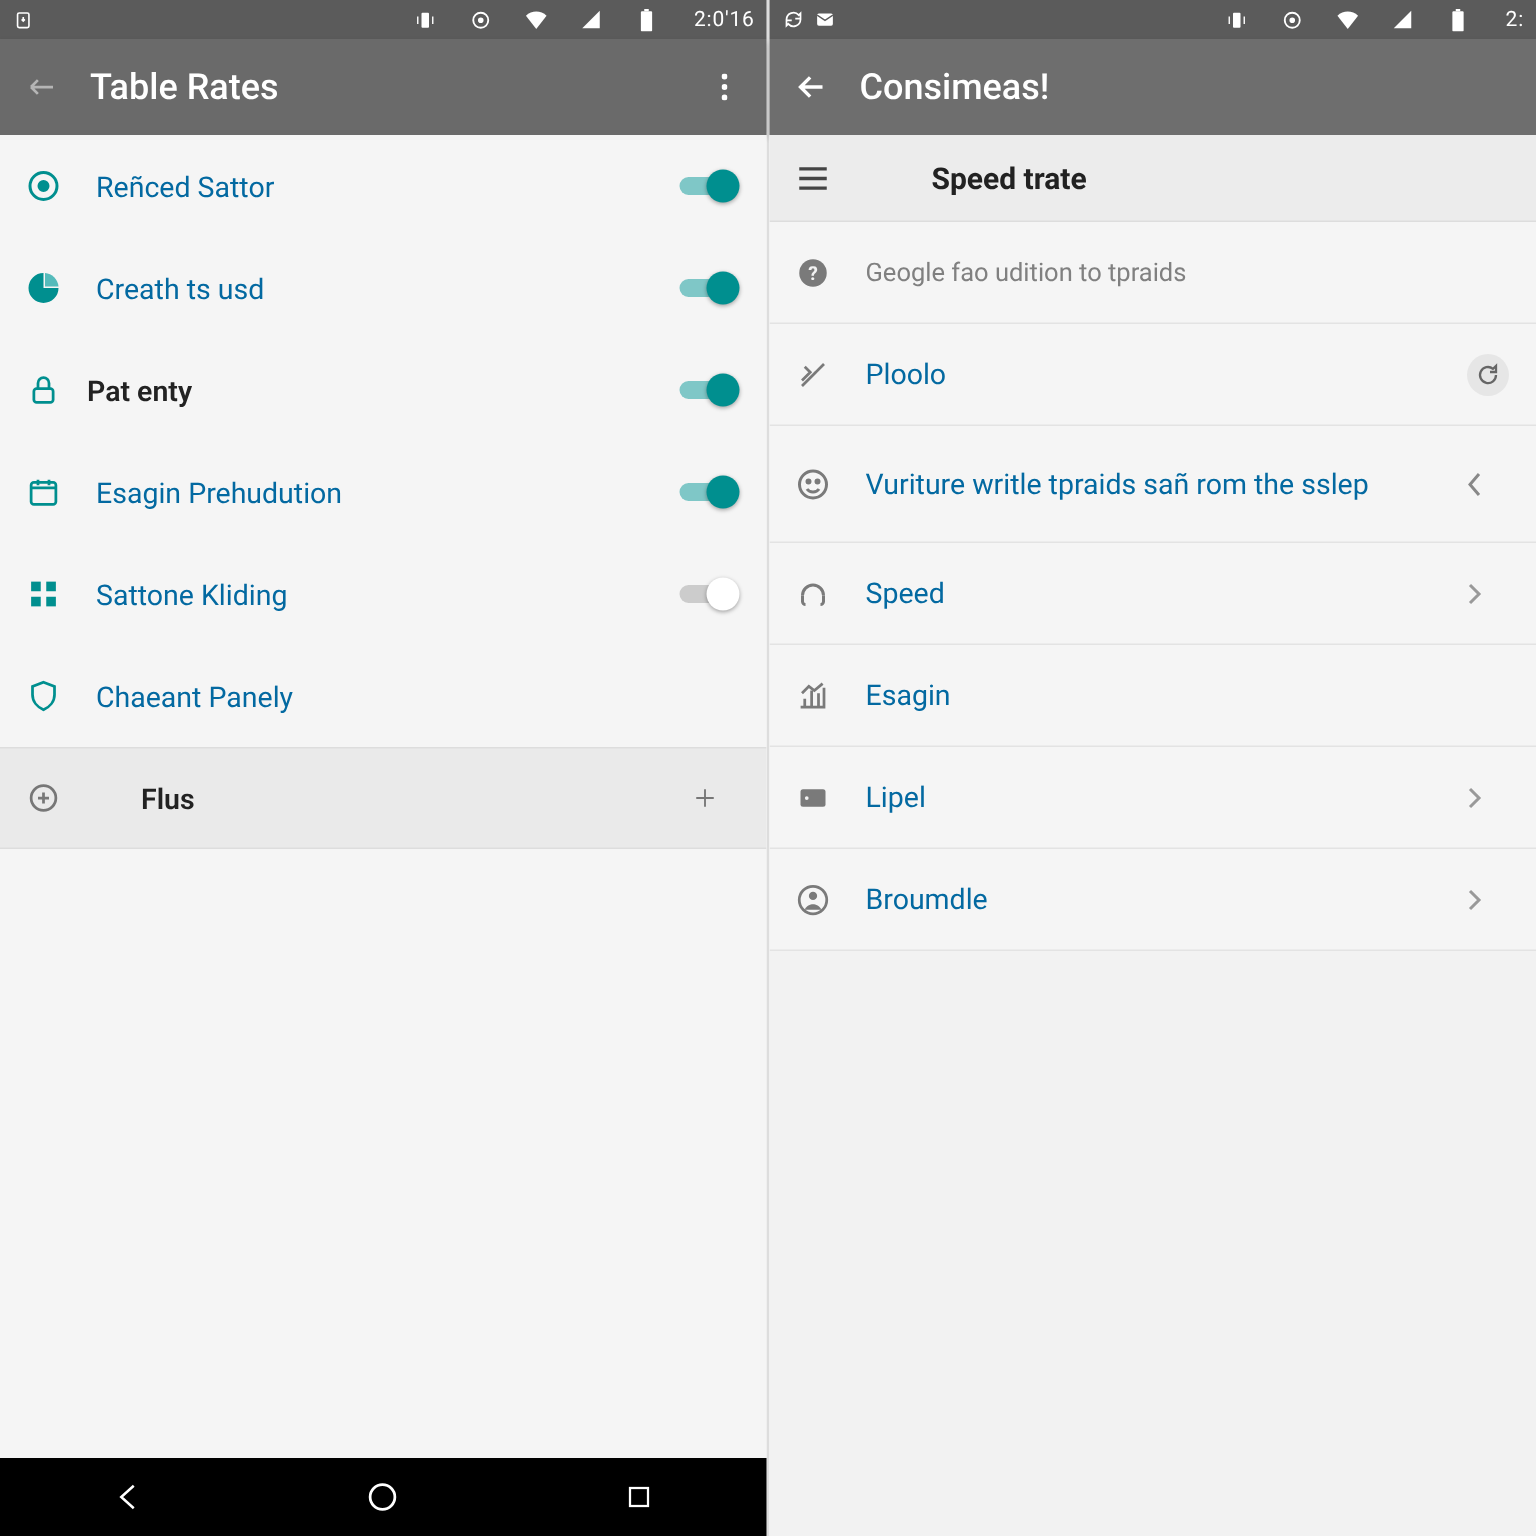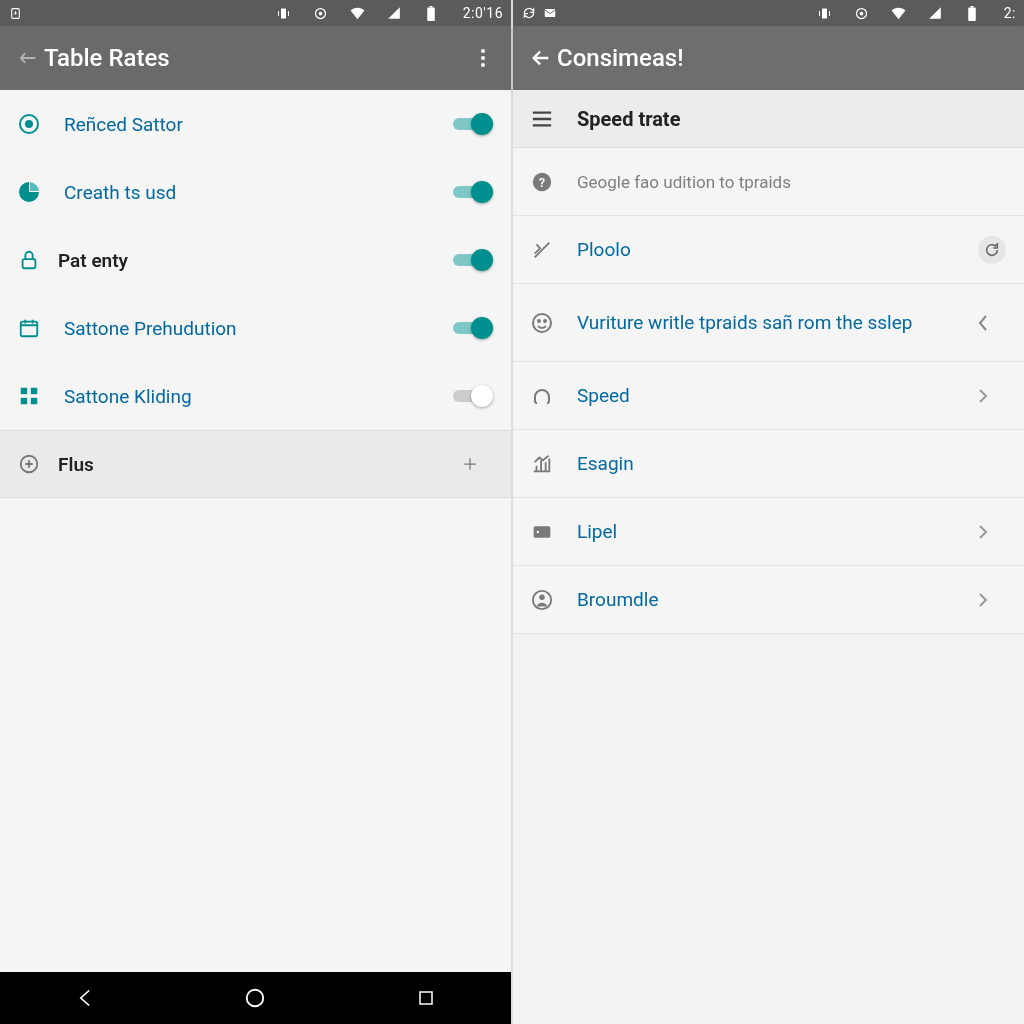--- a/index.html
+++ b/index.html
@@ -10,50 +10,50 @@
   
   .statusbar { height:26px; background:#5b5b5b; color:#fff; display:flex; align-items:center; padding:0 8px; font-size:14px; }
   .statusbar .sb-left { display:flex; gap:6px; }
   .statusbar .sb-right { margin-left:auto; display:flex; gap:22px; align-items:center;text-align:right; }
   .sb-icon { width:15px; height:15px; display:inline-flex; align-items:center; justify-content:center; }
   .sb-clock { font-size:14px; margin-left:2px; letter-spacing:0.5px; }
 
   
   .appbar { height:64px; background:#6a6a6a; color:#fff; display:flex; align-items:center; padding:0 14px; box-shadow:0 2px 4px rgba(0,0,0,0.15); }
   .appbar .nav-btn { width:28px; height:28px; display:flex; align-items:center; justify-content:center; cursor:pointer; }
-  .appbar .title { font-size:24px; font-weight:500; margin-left:2px; flex:1; }
+  .appbar .title { font-size:24px; font-weight:500; margin-left:18px; flex:1; }
   .appbar .overflow { width:28px; height:28px; display:flex; align-items:center; justify-content:center; cursor:pointer; }
 
   
   .list { flex:1; overflow:auto; background:#f5f5f5; }
   .row { display:flex; align-items:center; min-height:68px; padding:0 18px 0 16px; background:#f5f5f5; }
   .row.bordered { border-bottom:1px solid #e3e3e3; }
   .row .row-icon { width:26px; height:26px; display:flex; align-items:center; justify-content:center; color:#008f8f; }
   .row.grey-icon .row-icon { color:#6b6b6b; }
   .row .row-label { flex:1; font-size:19px; color:#0369a1; margin-left:22px; }
   .row .row-label.bold { font-weight:600; color:#222;margin-left:16px; }
   .row .row-label.sub { font-size:17px; color:#808080; }
   .row .row-trail { width:46px; display:flex; align-items:center; justify-content:center; color:#888; }
 
-  .row-flus { background:#eaeaea; border-top:1px solid #ddd; border-bottom:1px solid #ddd; }
+  .row-flus { background:#eaeaea; border-top:1px solid #ddd; border-bottom:1px solid #ddd;gap:36px; }
 
   
   .toggle { width:40px; height:24px; position:relative; cursor:pointer; }
   .toggle-track { position:absolute; top:6px; left:0; width:34px; height:12px; border-radius:8px; background:#ccc; }
   .toggle-thumb { position:absolute; width:22px; height:22px; border-radius:50%; background:#fff; top:1px; left:0; box-shadow:0 1px 3px rgba(0,0,0,0.35); }
   .toggle.on .toggle-track { background:#7fc7c7; }
   .toggle.on .toggle-thumb { background:#008f8f; left:18px; }
   .toggle.off .toggle-thumb { left:18px; }
 
   
   .navbar { height:52px; background:#000; display:flex; align-items:center; justify-content:space-around; }
   .navbar .nav-slot { width:40px; height:40px; display:flex; align-items:center; justify-content:center; color:#fff; cursor:pointer; }
 
   
-  .header-row { display:flex; align-items:center; height:58px; padding:0 18px 0 16px; background:#ececec; border-bottom:1px solid #ddd; }
+  .header-row { display:flex; align-items:center; height:58px; padding:0 18px 0 16px; background:#ececec; border-bottom:1px solid #ddd;gap:44px; }
   .header-row .row-icon { width:26px; height:26px; display:flex; align-items:center; justify-content:center; color:#555; }
   .header-row .row-label { flex:1; font-size:20px; font-weight:700; margin-left:22px; color:#222; }
 
   svg { display:block; }
 </style>
 </head>
 <body>
 
 <div class="phone phone-left">
 
@@ -159,21 +159,21 @@
         </div>
     </div>
 
     <div class="row">
       <span class="row-icon">
         <svg width="22" height="22" viewBox="0 0 24 24" fill="none" stroke="#008f8f" stroke-width="2">
             <rect x="3" y="5" width="18" height="16" rx="2"></rect>
             <path d="M3 9h18M8 3v4M16 3v4"></path>
           </svg>
       </span>
-      <span class="row-label">Sattone Prehudution</span>
+      <span class="row-label">Esagin Prehudution</span>
       <div class="toggle on">
           <div class="toggle-track"></div>
           <div class="toggle-thumb"></div>
         </div>
     </div>
 
     <div class="row">
       <span class="row-icon">
         <svg width="22" height="22" viewBox="0 0 24 24" fill="#008f8f">
             <rect x="3" y="3" width="7" height="7"></rect>
@@ -182,20 +182,29 @@
             <rect x="14" y="14" width="7" height="7"></rect>
           </svg>
       </span>
       <span class="row-label">Sattone Kliding</span>
       <div class="toggle off">
           <div class="toggle-track"></div>
           <div class="toggle-thumb"></div>
         </div>
     </div>
 
+    <div class="row">
+      <span class="row-icon">
+        <svg width="22" height="22" viewBox="0 0 24 24" fill="none" stroke="#008f8f" stroke-width="2">
+            <path d="M12 2l8 3v6c0 5-3.5 9-8 11-4.5-2-8-6-8-11V5l8-3z"></path>
+          </svg>
+      </span>
+      <span class="row-label">Chaeant Panely</span>
+      <div class="row-trail"></div>
+    </div>
 
     <div class="row row-flus">
       <span class="row-icon" style="color:#777">
         <svg width="22" height="22" viewBox="0 0 24 24" fill="none" stroke="#777" stroke-width="2">
             <circle cx="12" cy="12" r="9"></circle>
             <path d="M12 8v8M8 12h8"></path>
           </svg>
       </span>
       <span class="row-label bold">Flus</span>
       <div class="row-trail">

